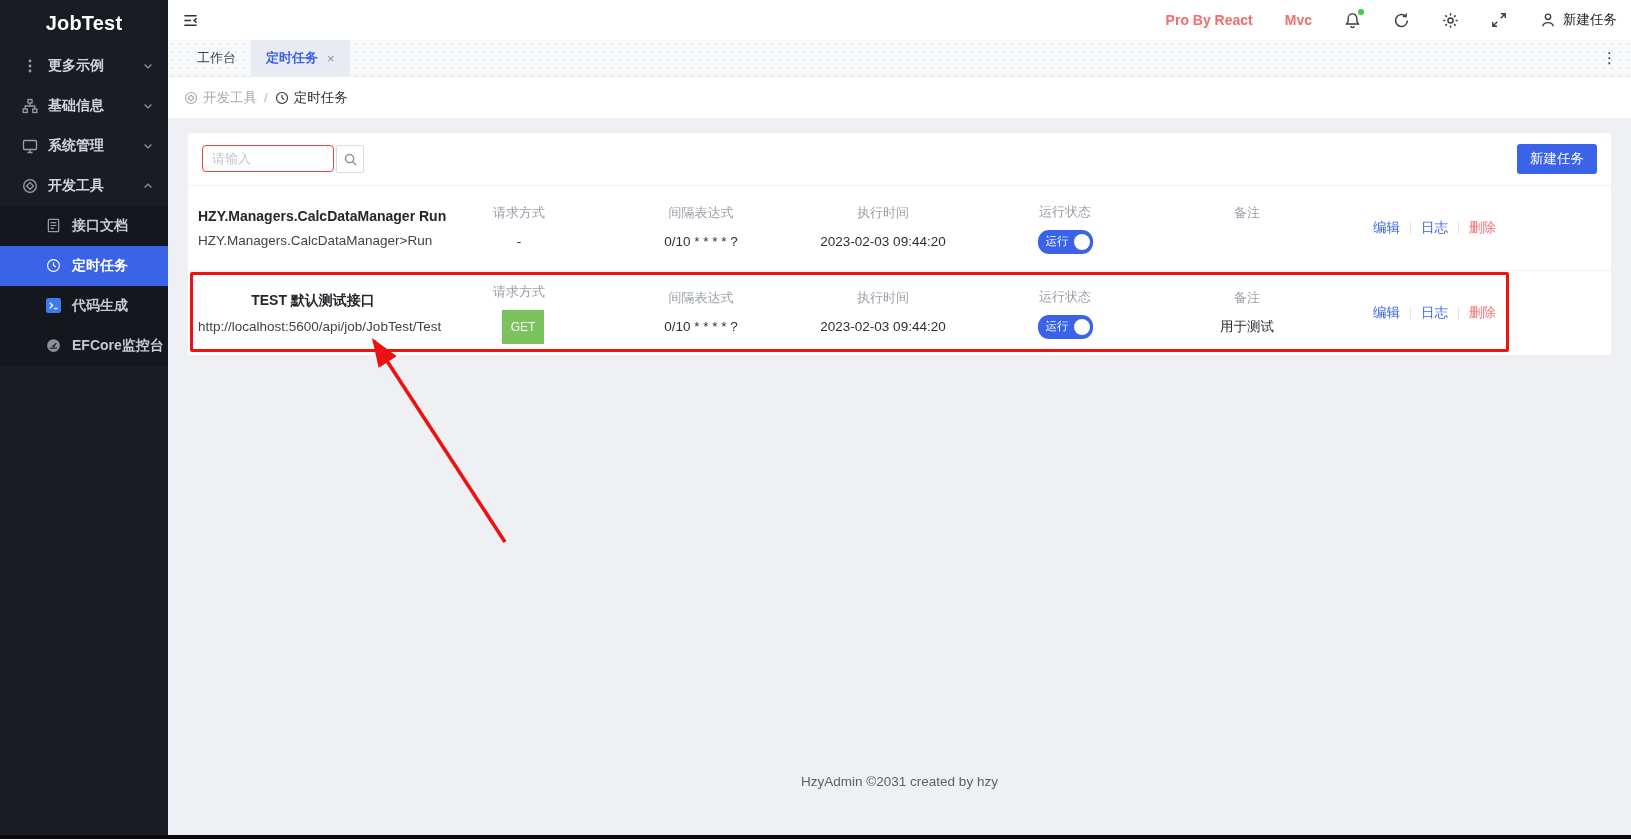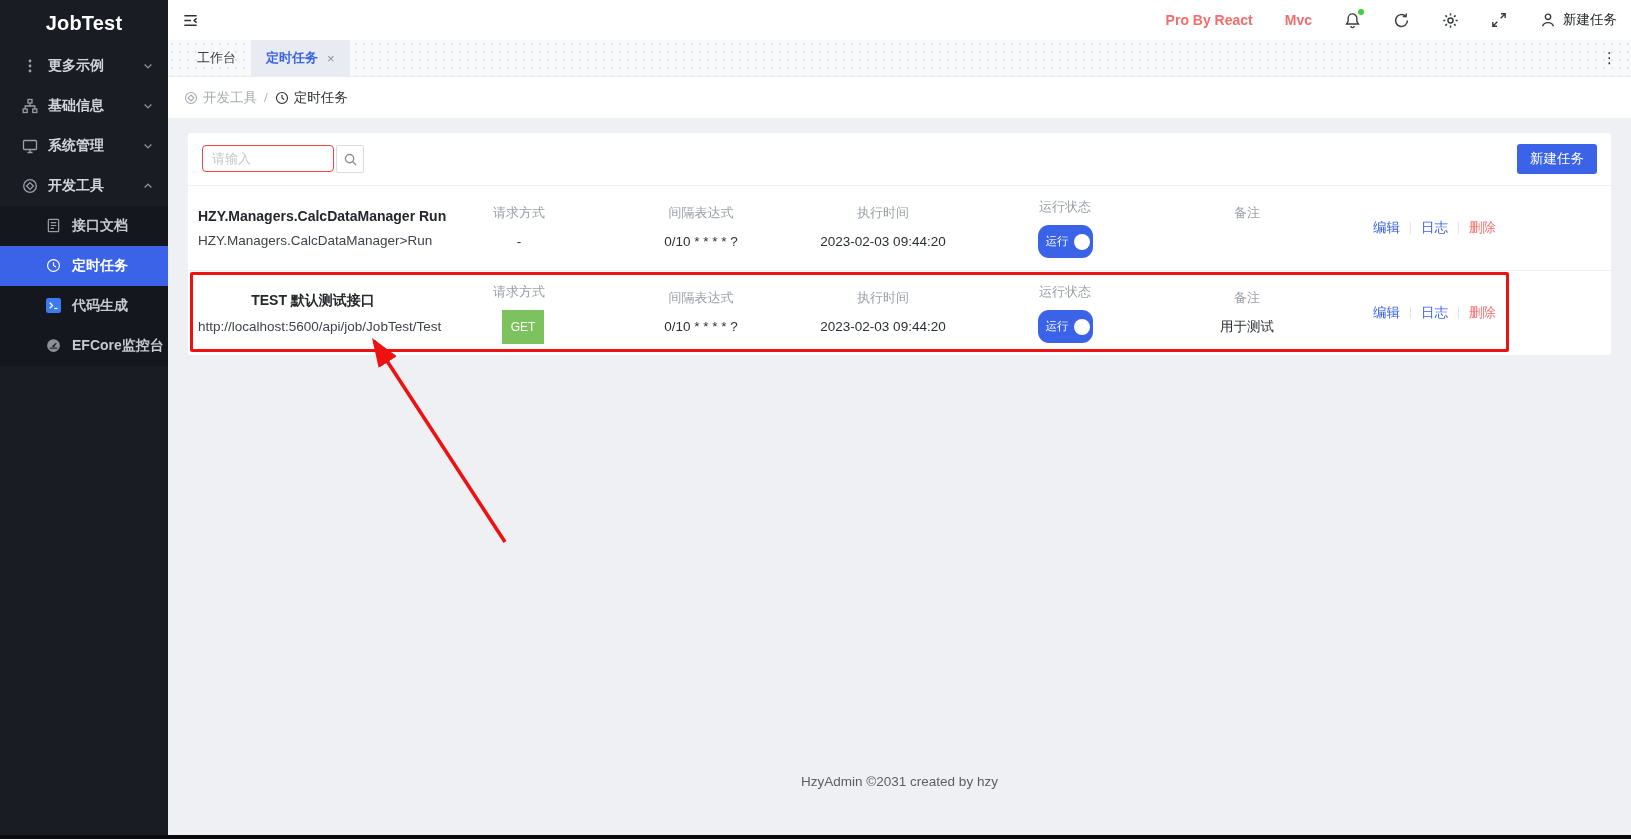--- a/index.html
+++ b/index.html
@@ -66,21 +66,21 @@
   .primary-btn { margin-left:auto; height:30px; padding:0 13px; background:#3a63e8; color:#fff; border:none; border-radius:3px; font-size:13.5px; cursor:pointer; }
 
   .task-row { height:85px; display:flex; align-items:center; border-top:1px solid #f2f2f2; }
   .col-name { width:240px; padding-left:10px; text-align:center; }
   .row-title { font-size:14px; font-weight:bold; color:#24272b; white-space:nowrap; }
   .row-sub { font-size:13.5px; color:#3f434a; margin-top:9px; white-space:nowrap; }
   .col { width:182px; text-align:center; }
   .col-label { font-size:13px; color:#9aa0a8; }
   .col-value { font-size:13.5px; color:#2b2f35; margin-top:9px; min-height:21px; display:flex; justify-content:center; align-items:center; }
   .badge-get { background:#7cc35f; color:#fff; font-size:12px; padding:11px 9px; border-radius:0; line-height:1;margin-left:8px; }
-  .switch { display:inline-flex; align-items:center; background:#3a63e8; border-radius:11px; height:33px; padding:0 3px 0 8px; gap:5px; cursor:pointer; }
+  .switch { display:inline-flex; align-items:center; background:#3a63e8; border-radius:11px; height:24px; padding:0 3px 0 8px; gap:5px; cursor:pointer; }
   .switch-label { color:#fff; font-size:11.5px; line-height:1; }
   .switch-knob { width:16px; height:16px; background:#fff; border-radius:50%; }
   .col-actions { flex:1; display:flex; align-items:center; justify-content:center; padding-right:80px; }
   .action-link { font-size:13.5px; color:#3a63e8; cursor:pointer; white-space:nowrap; }
   .action-link.danger { color:#f56c6c; }
   .action-sep { width:1px; height:12px; background:#e4e4e4; margin:0 10px; }
 
   
   .red-box { position:absolute; left:22px; top:154px; width:1319px; height:80px; border:3px solid #ee1111; border-radius:2px; z-index:20; pointer-events:none; }
   .red-arrow { position:absolute; left:0; top:0; width:620px; height:520px; z-index:21; pointer-events:none; }

